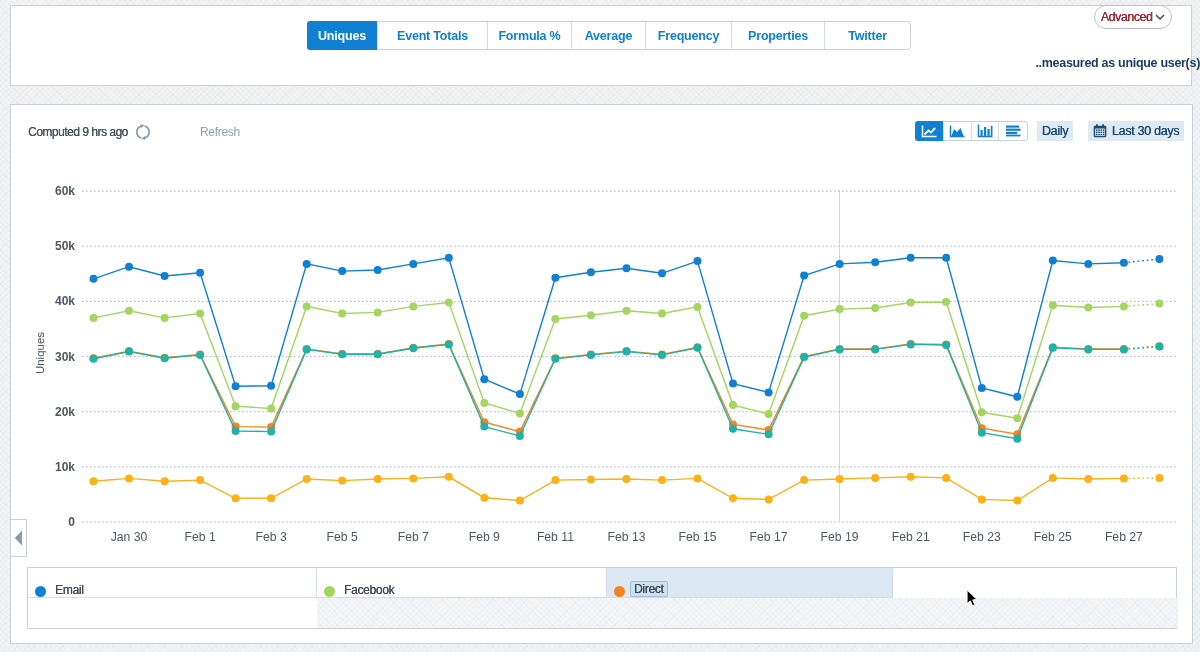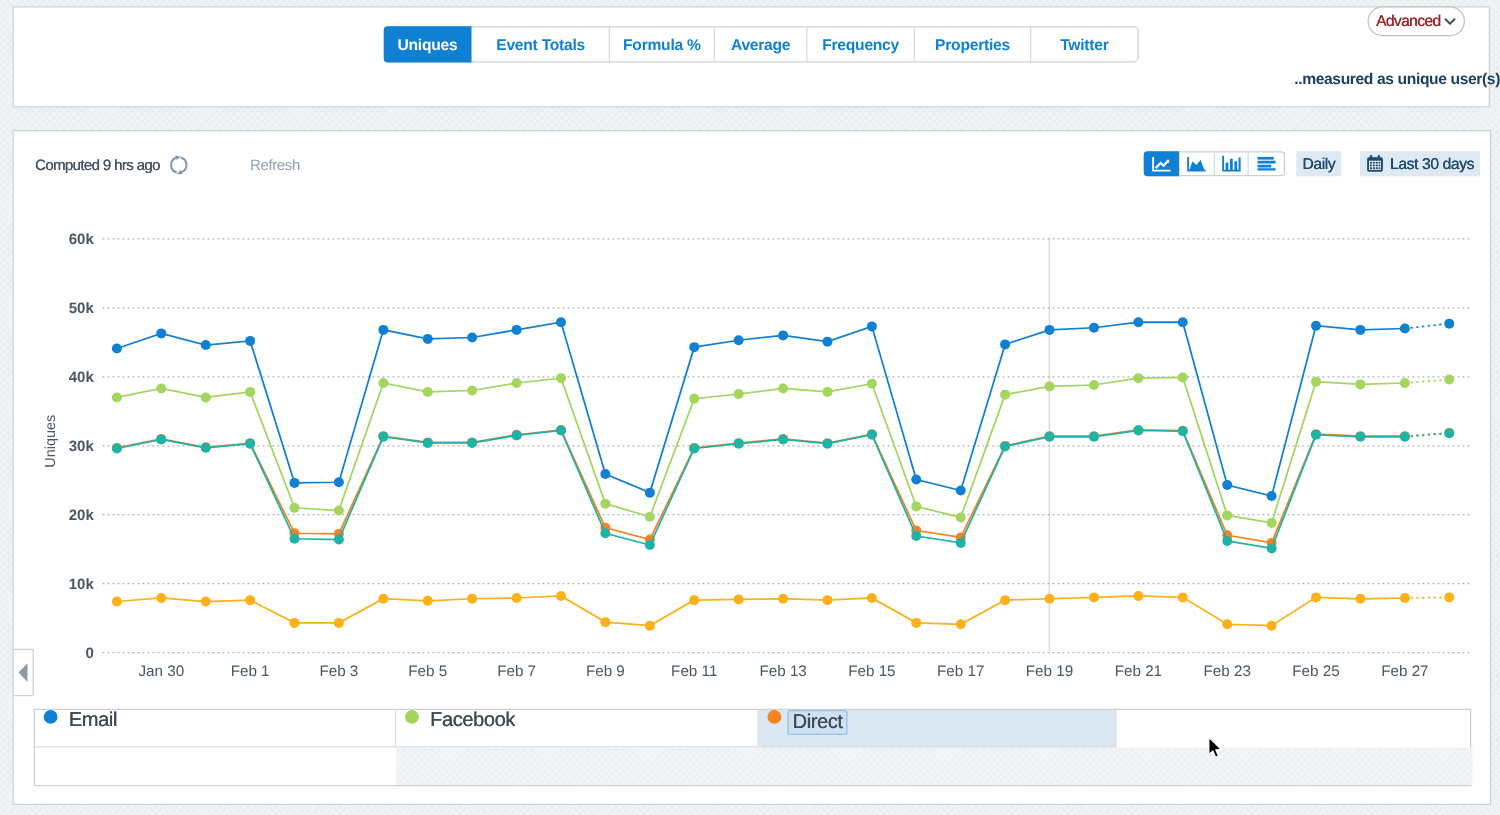--- a/index.html
+++ b/index.html
@@ -35,21 +35,21 @@
 .cbtn:last-child { border-right:none; }
 .cbtn.active { background:#1080d2; margin:-1px 0 -1px -1px; height:20px; width:29px; border-radius:3px 0 0 3px; }
 #daily { left:1037px; top:121px; width:36px; height:20px; background:#dfe9f2; display:flex; align-items:center;
   justify-content:center; font-size:12.5px; letter-spacing:-0.3px; color:#1d4b70; text-shadow:0.3px 0 0 #1d4b70; }
 #last30 { left:1088px; top:121px; width:96px; height:20px; background:#dfe9f2; display:flex; align-items:center;
   justify-content:center; font-size:12.5px; letter-spacing:-0.3px; color:#1d4b70; gap:5px; text-shadow:0.3px 0 0 #1d4b70; }
 #collapse { position:absolute; left:10px; top:519px; width:17px; height:38px; background:#fff;
   border:1px solid #c9d1d8; z-index:3; display:flex; align-items:center; justify-content:center; }
 #legend { position:absolute; left:27px; top:567px; width:1150px; height:62px; z-index:3;
   border:1px solid #c9d1d8; display:grid; grid-template-columns:289px 290px 286px 285px; grid-template-rows:30px 30px; }
-.lcell { display:flex; align-items:flex-start; padding-left:7px; font-size:16px; letter-spacing:-0.3px; color:#3f4a55; text-shadow:0.25px 0 0 #3f4a55;
+.lcell { display:flex; align-items:flex-end; padding-left:7px; font-size:12px; letter-spacing:-0.3px; color:#3f4a55; text-shadow:0.25px 0 0 #3f4a55;
   border-right:1px solid #d5dce2; border-bottom:1px solid #d5dce2; background:#fff; gap:9px; }
 .ldot { width:11px; height:11px; border-radius:50%; flex:none; }
 .lcell.hl { background:#dbe7f1; }
 .lcell.empty { background-color:#f3f5f7;
   background-image:repeating-linear-gradient(45deg, rgba(110,125,140,0.04) 0 1px, transparent 1px 4px),
                    repeating-linear-gradient(-45deg, rgba(110,125,140,0.04) 0 1px, transparent 1px 4px); }
 .dchip { background:#cde1f2; border:1px solid #9dbfdd; border-radius:2px; padding:0 3px; margin-left:-4px; }
 #cursor { position:absolute; left:966px; top:589px; z-index:5; }
 </style></head>
 <body>

